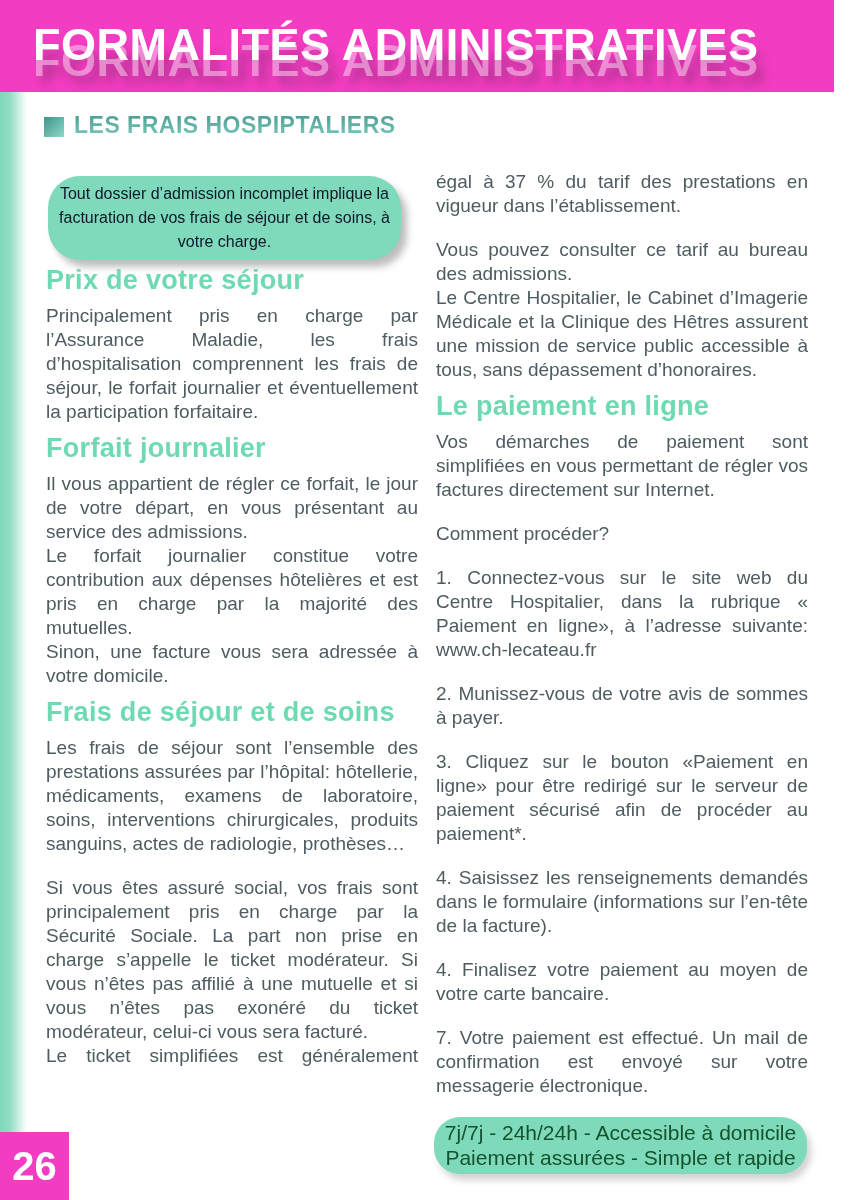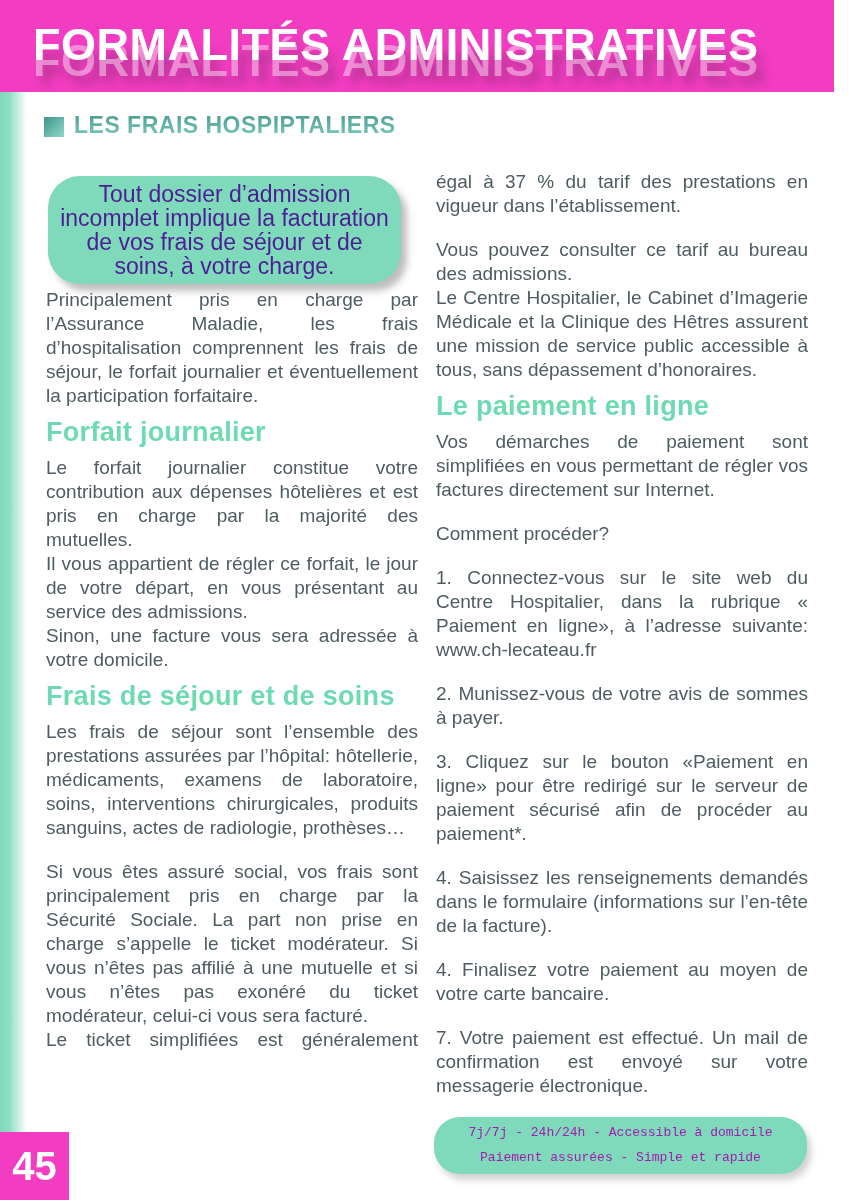--- a/index.html
+++ b/index.html
@@ -51,29 +51,29 @@
     margin:9px 0 9px;font-size:27px;line-height:30px;font-weight:bold;
     color:#6EDAB2;letter-spacing:0.3px;text-align:left;
   }
   .col h3.first{margin-top:5px;}
   .justify-last{text-align-last:justify;}
   
   .callout{
     width:333px;margin:6px 0 4px 2px;padding:6px 10px;
     background:#7FD9BB;border-radius:32px;
     box-shadow:6px 7px 7px rgba(110,110,110,0.45);
-    color:#4c1d95;font-size:23px;line-height:24px;text-align:center;
+    color:#0f172a;font-size:16px;line-height:24px;text-align:center;
   }
   .callout p{margin:0;}
   
   .footer-pill{
     position:absolute;left:434px;top:1117px;width:373px;
     padding:3px 0 4px;background:#7FD9BB;border-radius:26px;
     box-shadow:4px 6px 7px rgba(0,0,0,0.18);
-    color:#a21caf;font-size:13px;line-height:25px;text-align:center;font-family:Liberation Mono, monospace;
+    color:#14532d;font-size:21px;line-height:25px;text-align:center;
   }
   .footer-pill p{margin:0;}
   
   .page-number{
     position:absolute;left:0;top:1132px;width:69px;height:68px;
     background:#F23CC1;display:flex;align-items:center;justify-content:center;
   }
   .page-number span{
     color:#ffffff;font-size:40px;font-weight:bold;
   }
@@ -91,24 +91,25 @@
 
   <div class="section-title">
     <span class="sq"></span>
     <h2>LES FRAIS HOSPIPTALIERS</h2>
   </div>
 
   <div class="col col-left">
     <div class="callout">
       <p>Tout dossier d’admission incomplet implique la facturation de vos frais de séjour et de soins, à votre charge.</p>
     </div>
+    <h3 class="first">Prix de votre séjour</h3>
     <p>Principalement pris en charge par l’Assurance Maladie, les frais d’hospitalisation comprennent les frais de séjour, le forfait journalier et éventuellement la participation forfaitaire.</p>
     <h3>Forfait journalier</h3>
+    <p>Il vous appartient de régler ce forfait, le jour de votre départ, en vous présentant au service des admissions.</p>
     <p>Le forfait journalier constitue votre contribution aux dépenses hôtelières et est pris en charge par la majorité des mutuelles.</p>
-    <p>Il vous appartient de régler ce forfait, le jour de votre départ, en vous présentant au service des admissions.</p>
     <p>Sinon, une facture vous sera adressée à votre domicile.</p>
     <h3>Frais de séjour et de soins</h3>
     <p>Les frais de séjour sont l’ensemble des prestations assurées par l’hôpital: hôtellerie, médicaments, examens de laboratoire, soins, interventions chirurgicales, produits sanguins, actes de radiologie, prothèses…</p>
     <p class="gap">Si vous êtes assuré social, vos frais sont principalement pris en charge par la Sécurité Sociale. La part non prise en charge s’appelle le ticket modérateur. Si vous n’êtes pas affilié à une mutuelle et si vous n’êtes pas exonéré du ticket modérateur, celui-ci vous sera facturé.</p>
     <p class="justify-last">Le ticket simplifiées est généralement</p>
   </div>
 
   <div class="col col-right">
     <p>égal à 37 % du tarif des prestations en vigueur dans l’établissement.</p>
     <p class="gap">Vous pouvez consulter ce tarif au bureau des admissions.</p>
@@ -123,16 +124,16 @@
     <p class="gap">4. Finalisez votre paiement au moyen de votre carte bancaire.</p>
     <p class="gap">7. Votre paiement est effectué. Un mail de confirmation est envoyé sur votre messagerie électronique.</p>
   </div>
 
   <div class="footer-pill">
     <p>7j/7j - 24h/24h  - Accessible à domicile</p>
     <p>Paiement assurées - Simple et rapide</p>
   </div>
 
   <div class="page-number">
-    <span>45</span>
+    <span>26</span>
   </div>
 
 </div>
 
 </body></html>

